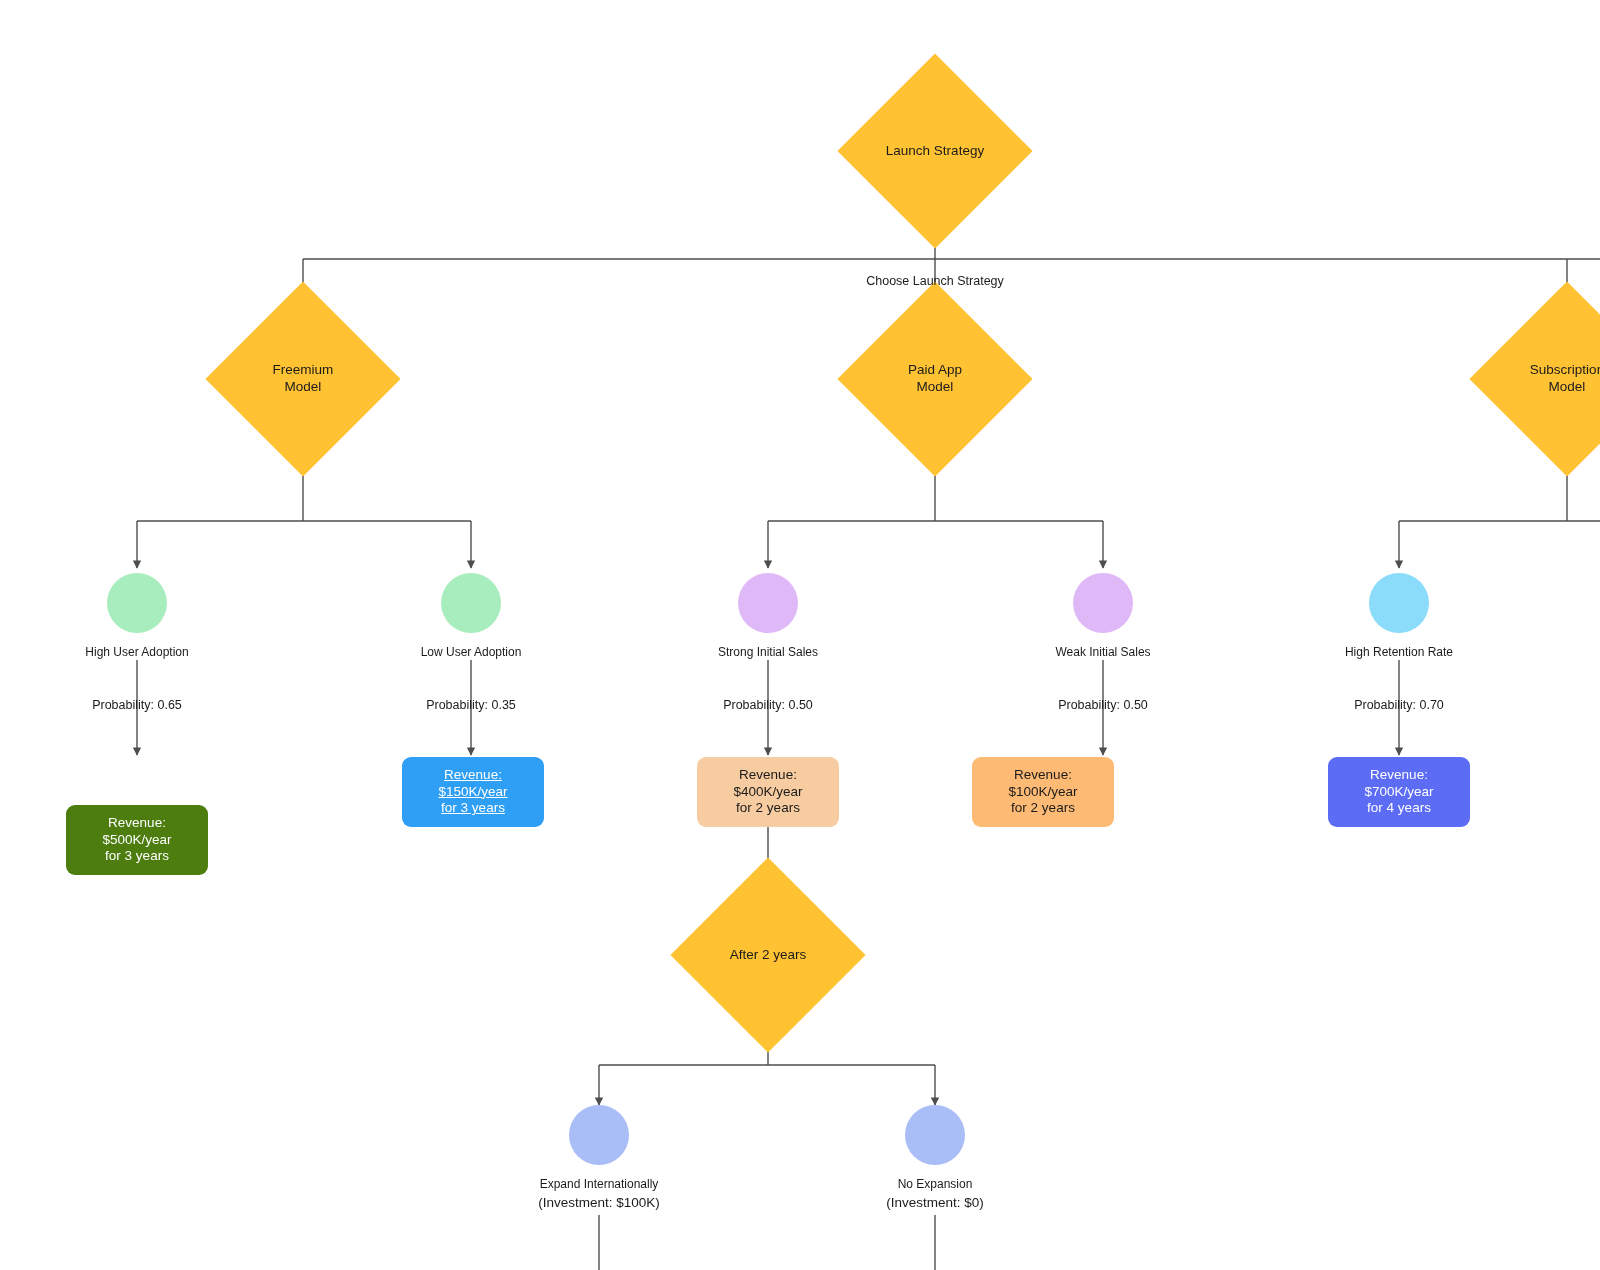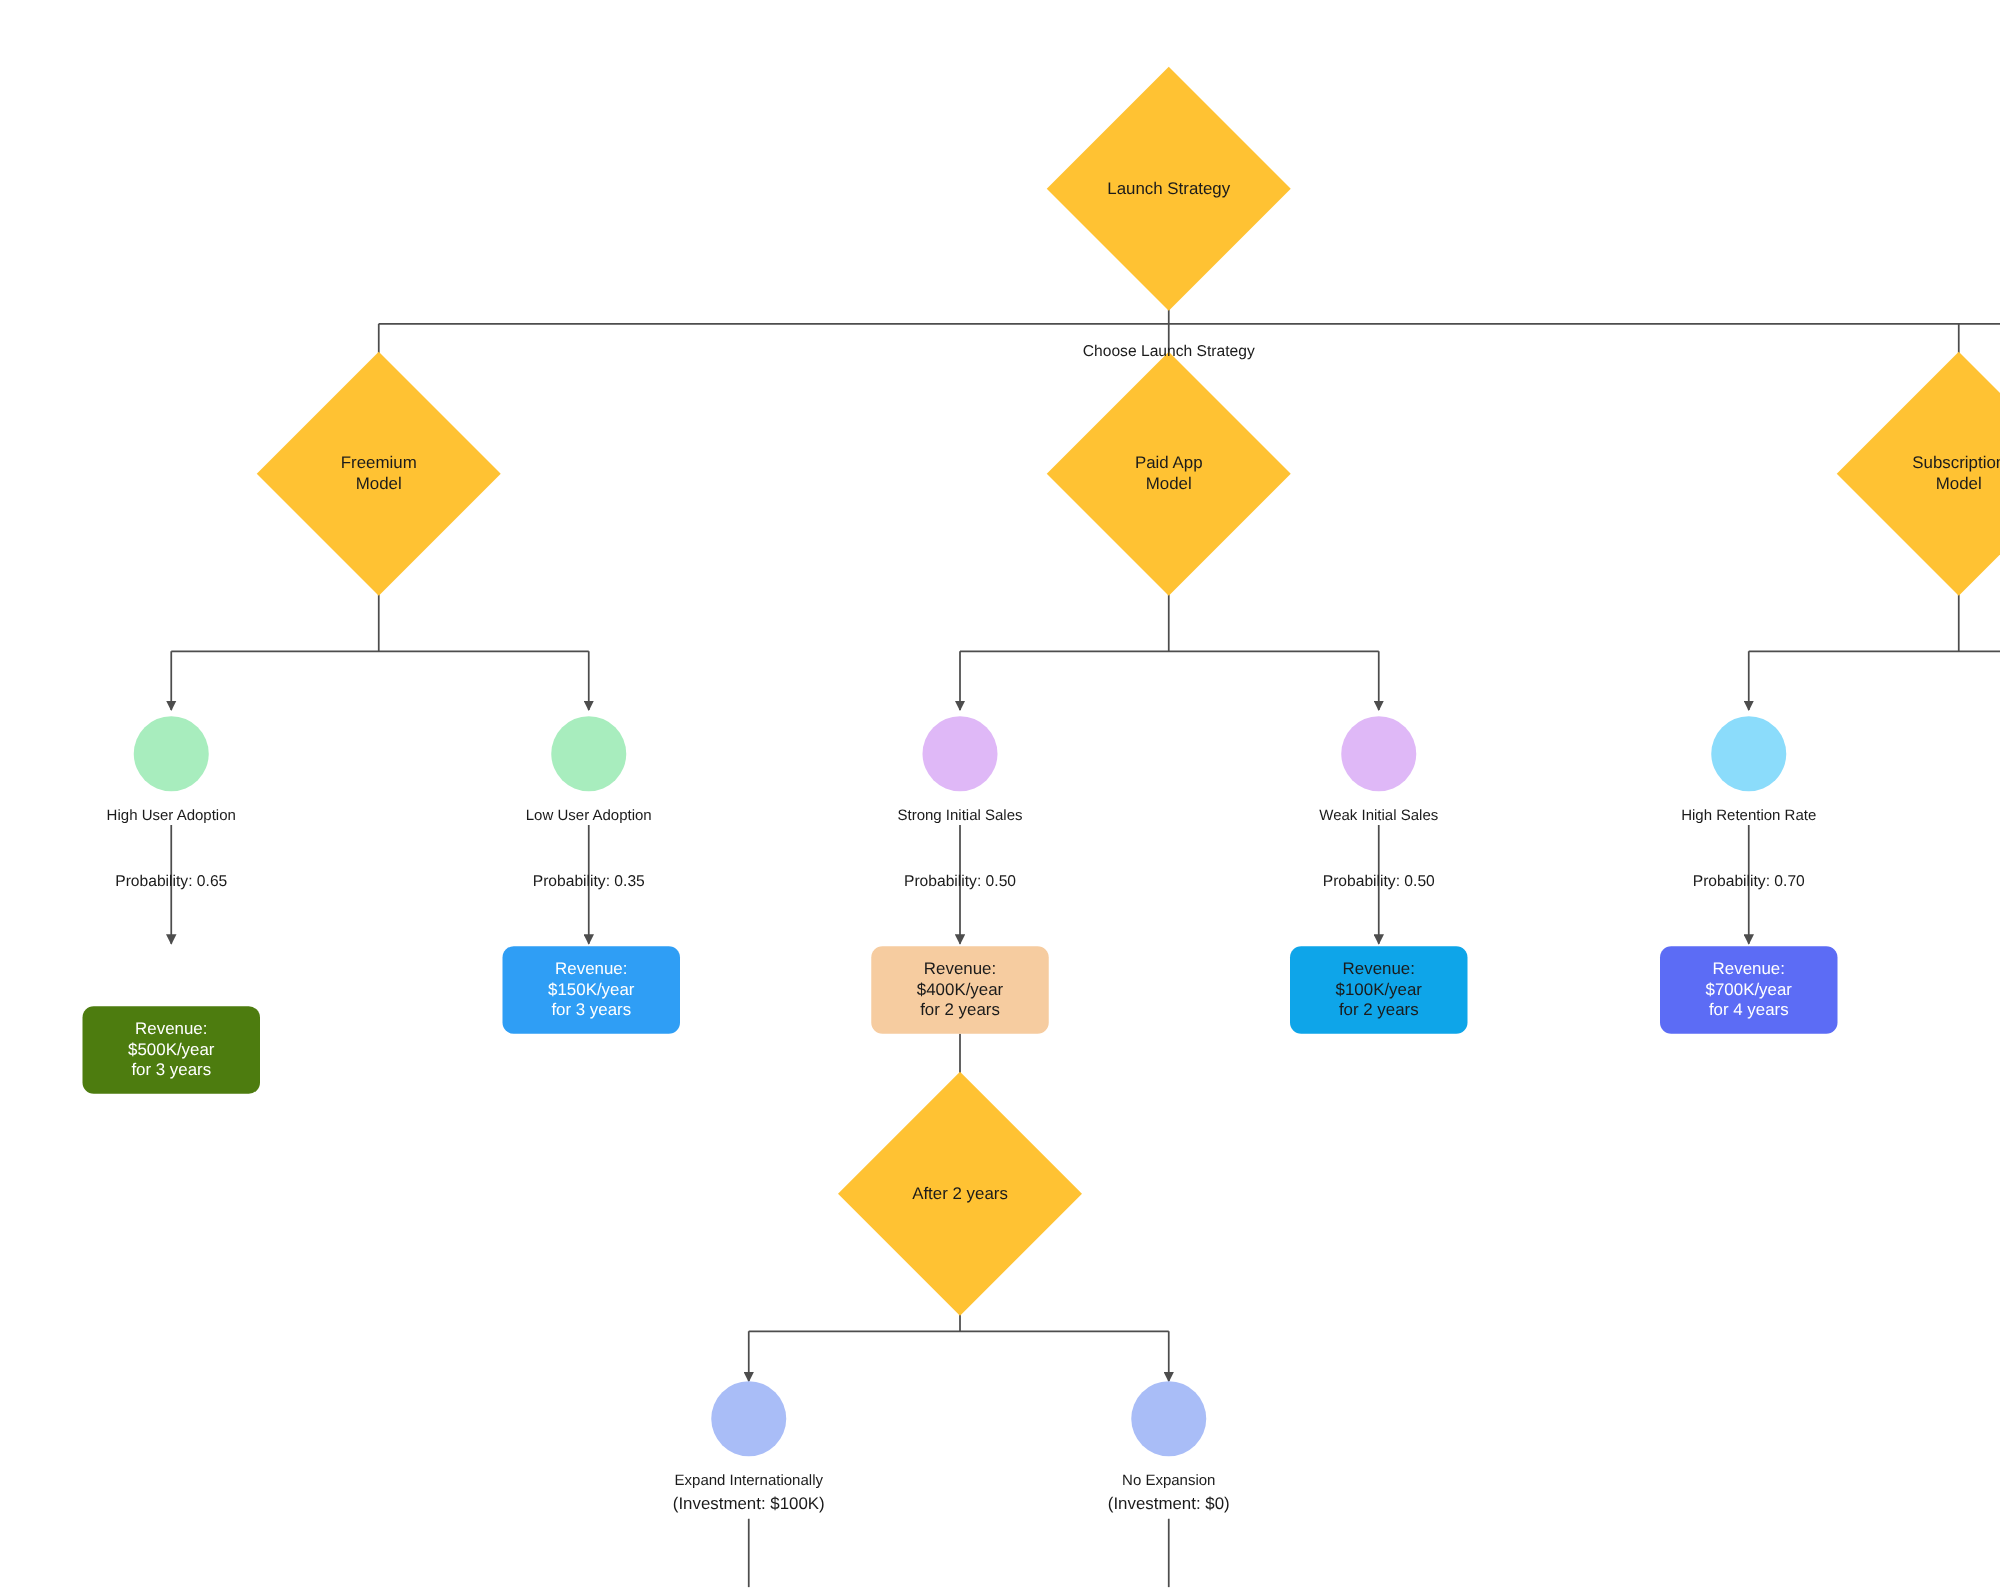--- a/index.html
+++ b/index.html
@@ -226,31 +226,31 @@
     <span class="dot" style="background:#A9BDF7;"></span>
     <span class="clabel">No Expansion</span>
     <span class="csub">(Investment: $0)</span>
   </div>
 
   <div class="node box-node" style="left:66px; top:757px; width:142px; height:70px; background:#4d7c0f; color:#ffffff;margin-top:48px;">
     <span>Revenue: $500K/year
 for 3 years</span>
   </div>
 
-  <div class="node box-node" style="left:402px; top:757px; width:142px; height:70px; background:#2F9EF5; color:#ffffff;">
+  <div class="node box-node" style="left:402px; top:757px; width:142px; height:70px; background:#2F9EF5; color:#ffffff;text-decoration:underline;">
     <span>Revenue: $150K/year
 for 3 years</span>
   </div>
 
   <div class="node box-node" style="left:697px; top:757px; width:142px; height:70px; background:#F6CCA0; color:#1b1b1b;">
     <span>Revenue: $400K/year
 for 2 years</span>
   </div>
 
-  <div class="node box-node" style="left:1032px; top:757px; width:142px; height:70px; background:#0ea5e9; color:#1b1b1b;">
+  <div class="node box-node" style="left:972px; top:757px; width:142px; height:70px; background:#fdba74; color:#1b1b1b;">
     <span>Revenue: $100K/year
 for 2 years</span>
   </div>
 
   <div class="node box-node" style="left:1328px; top:757px; width:142px; height:70px; background:#5C6CF5; color:#ffffff;">
     <span>Revenue: $700K/year
 for 4 years</span>
   </div>
 
   <div class="edge-label" style="left:835px; top:274px; width:200px;">Choose Launch Strategy</div>

